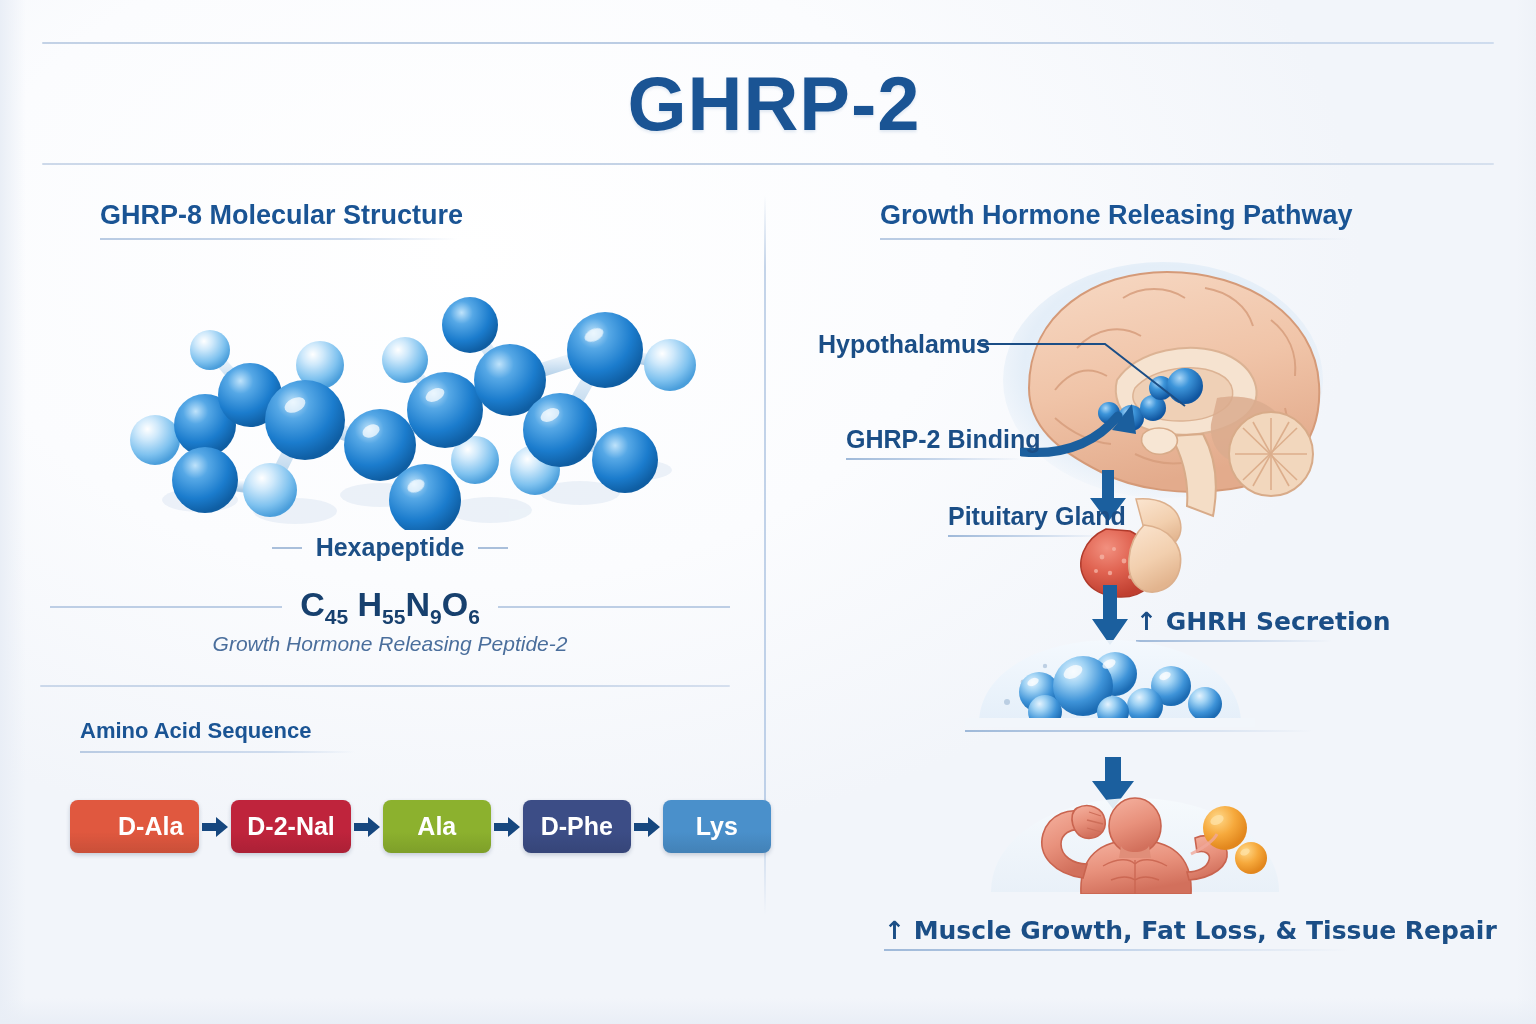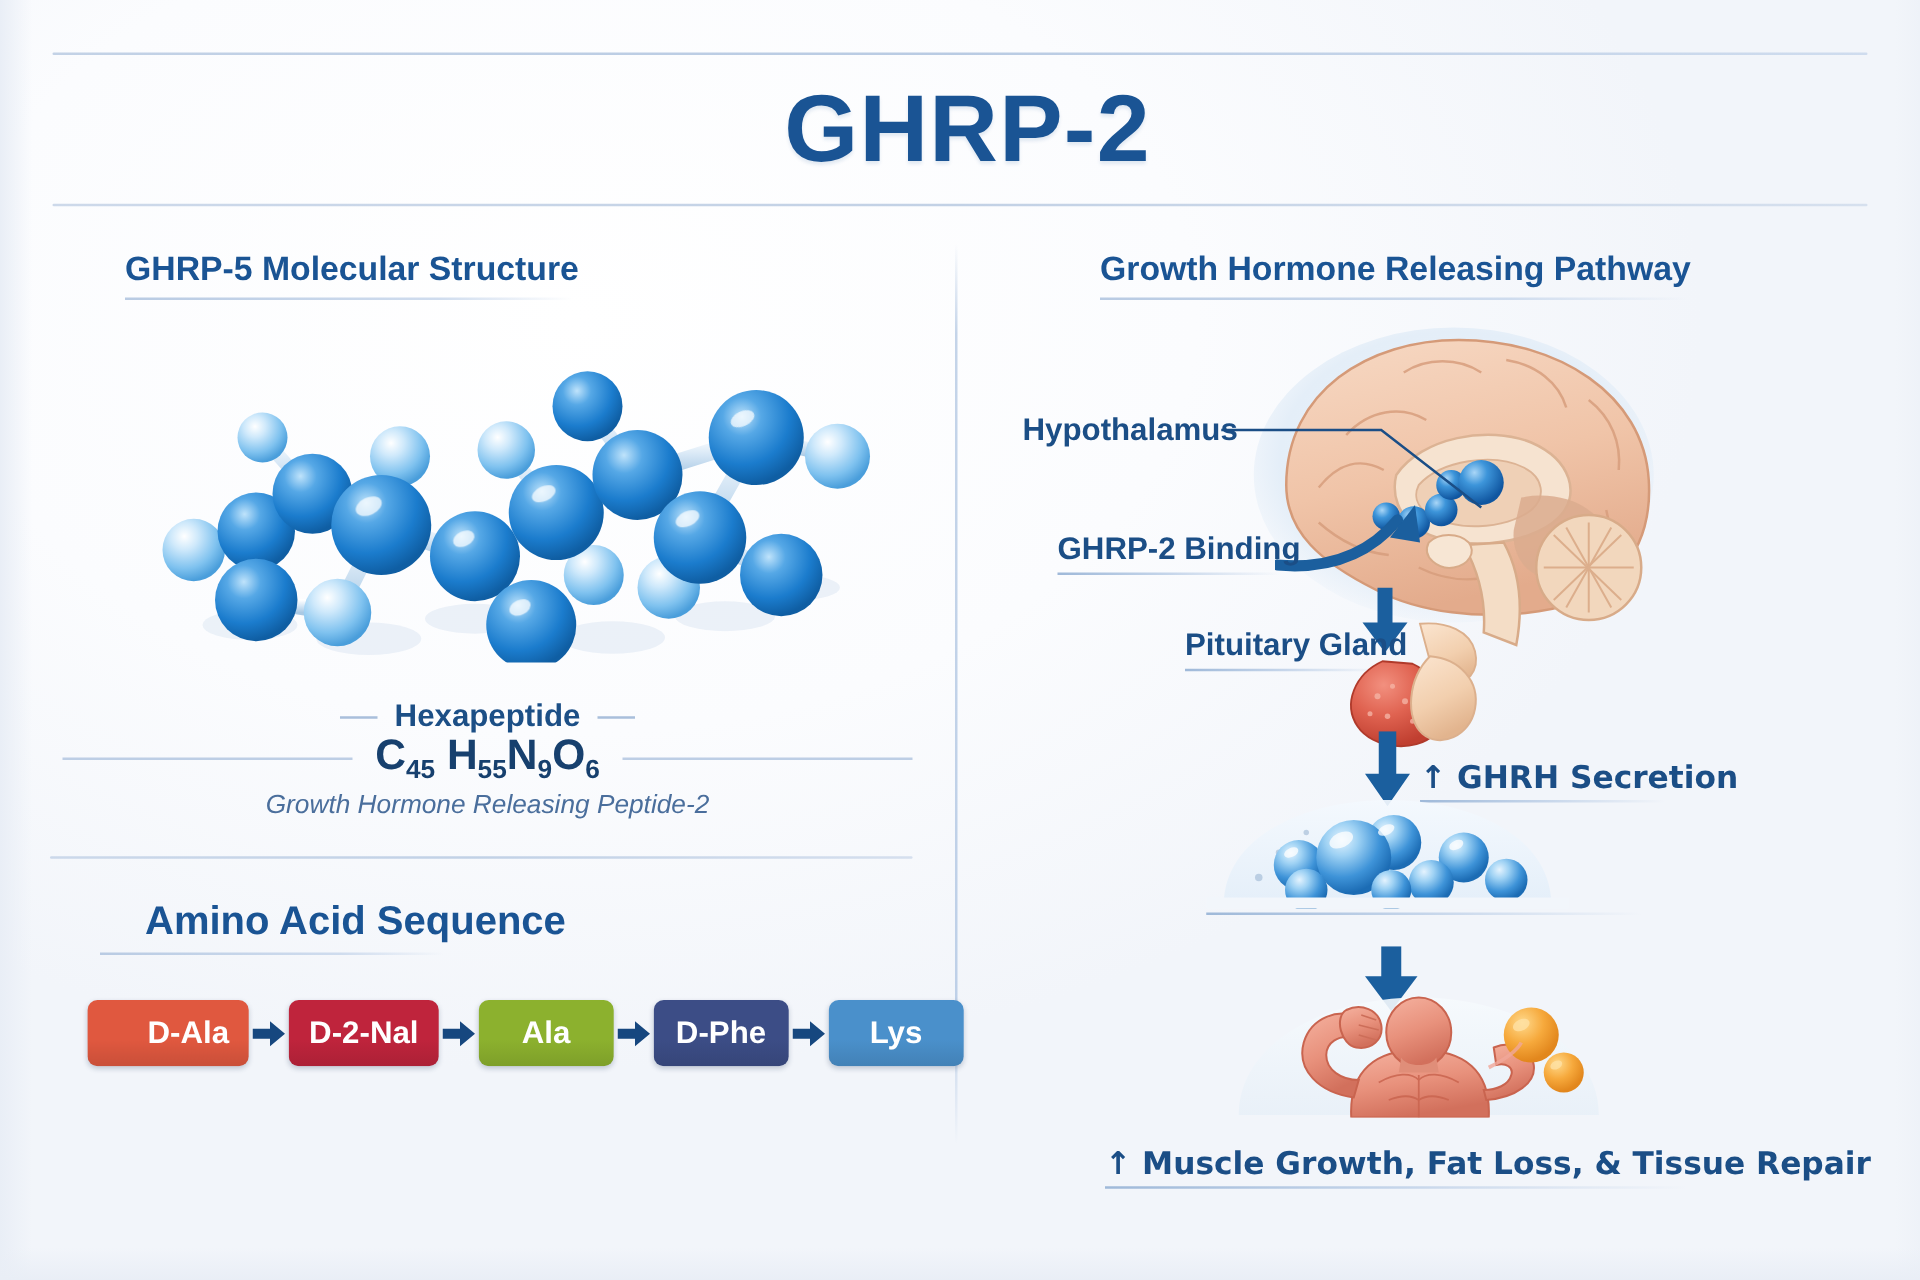--- a/index.html
+++ b/index.html
@@ -48,34 +48,34 @@
   .sec-head { position:absolute; color:#1a5494; font-weight:bold; }
   .sec-head .txt { display:block; font-size:27px; white-space:nowrap; }
   .sec-head .bar { display:block; margin-top:7px; height:2px;
     background:linear-gradient(90deg,#b9cbe3 0%, #cfdcee 70%, rgba(207,220,238,0) 100%); }
 
   #head-molecular { left:100px; top:200px; }
   #head-molecular .bar { width:358px; }
   #head-pathway   { left:880px; top:200px; }
   #head-pathway .bar { width:470px; }
   #head-sequence  { left:80px; top:718px; }
-  #head-sequence .txt { font-size:32px;margin-left:36px; }
+  #head-sequence .txt { font-size:22px; }
   #head-sequence .bar { width:275px; }
 
   .rule-mid { position:absolute; left:40px; top:685px; width:690px; height:2px;
     background:linear-gradient(90deg,#cbd8ea,#c1d1e6,#d5dfee); border-radius:1px; }
 
   
   #molecule-figure { position:absolute; left:80px; top:265px; width:620px; height:265px; }
   #molecule-figure svg { width:100%; height:100%; display:block; }
 
   
   .hexapeptide-row {
     position:absolute; left:80px; top:533px; width:620px;
-    display:flex; align-items:center; justify-content:center; gap:14px;margin-top:26px;
+    display:flex; align-items:center; justify-content:center; gap:14px;
   }
   .hexapeptide-row .dash { width:30px; height:2px; background:#a9bfdb; }
   .hexapeptide-row .label { font-size:25px; font-weight:bold; color:#1c4f86; }
 
   .formula-row {
     position:absolute; left:50px; top:585px; width:680px;
     display:flex; align-items:center; justify-content:center; gap:18px;
   }
   .formula-row .line { flex:1; height:1.5px; background:#bdcee5; }
   .formula {
@@ -162,21 +162,21 @@
 
   <div class="rule-top"></div>
 
   <h1 class="main-title">GHRP-2</h1>
 
   <div class="rule-under-title"></div>
 
   <div class="divider-v"></div>
 
   <div class="sec-head" id="head-molecular">
-    <span class="txt">GHRP-5 Molecular Structure</span>
+    <span class="txt">GHRP-8 Molecular Structure</span>
     <span class="bar"></span>
   </div>
 
   <div id="molecule-figure">
     <svg viewBox="0 0 620 265" xmlns="http://www.w3.org/2000/svg">
       <defs>
         <radialGradient id="gDark" cx="35%" cy="28%" r="72%">
           <stop offset="0%" stop-color="#bfe3fb"></stop>
           <stop offset="28%" stop-color="#56a8e6"></stop>
           <stop offset="70%" stop-color="#1b7ccd"></stop>

